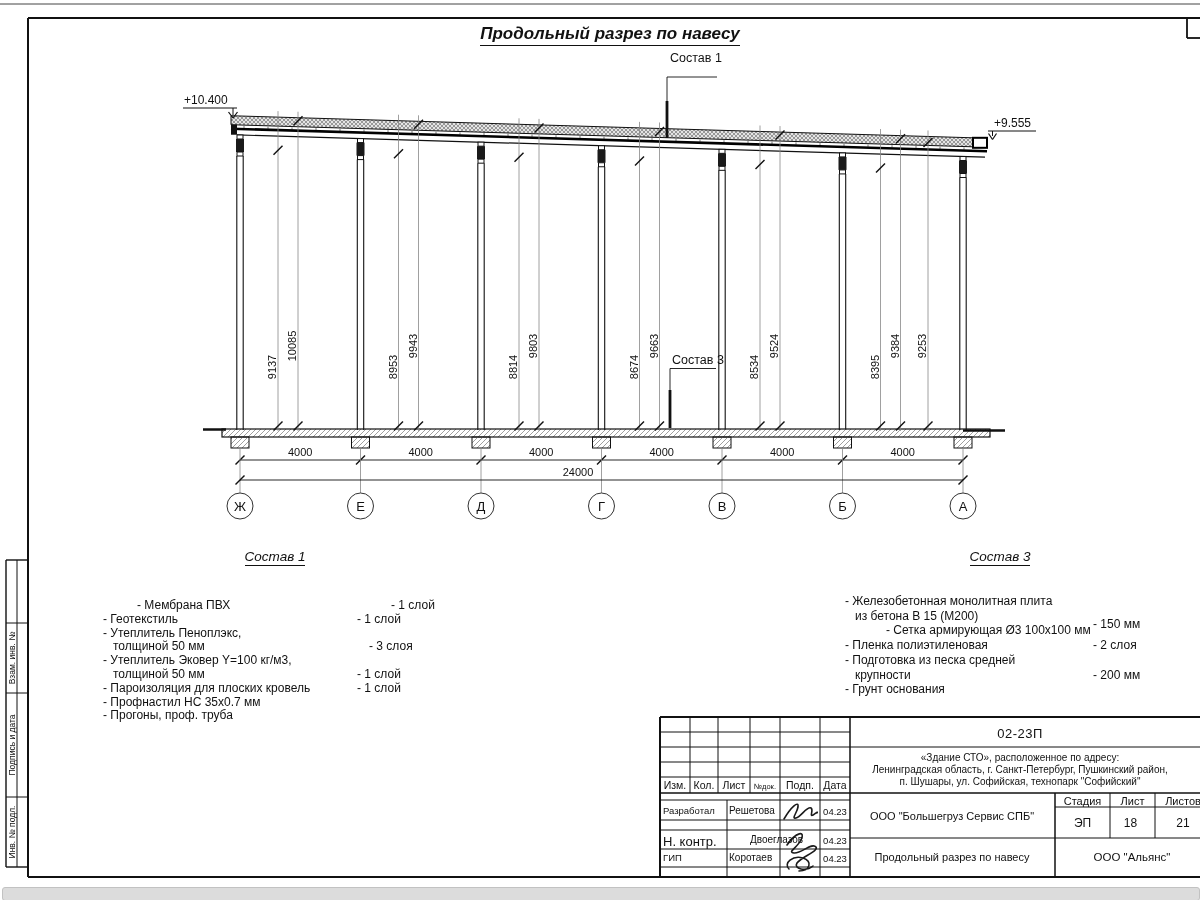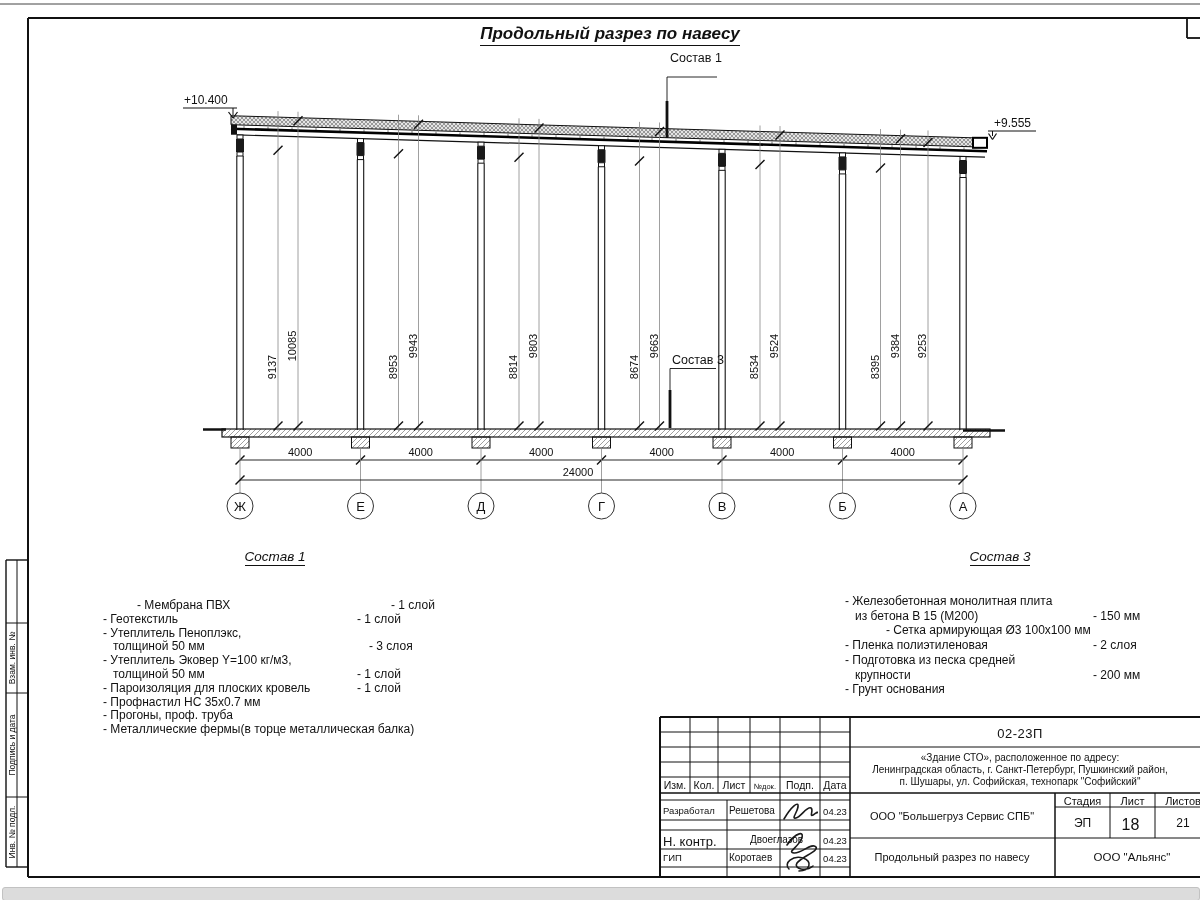--- a/index.html
+++ b/index.html
@@ -275,25 +275,24 @@
 <div id="list1" style="position:absolute;left:103px;top:0;width:345px;height:760px">
     <div class="lrow" style="top: 598px; left: 0px; margin-left: 34px;"><span>- Мембрана ПВХ</span><span class="lval" style="left: 254px;">- 1 слой</span></div>
     <div class="lrow" style="top: 611.8px; left: 0px;"><span>- Геотекстиль</span><span class="lval" style="left: 254px;">- 1 слой</span></div>
     <div class="lrow" style="top: 625.6px; left: 0px;"><span>- Утеплитель Пеноплэкс,</span></div>
     <div class="lrow" style="top: 639.4px; left: 10px;"><span>толщиной 50 мм</span><span class="lval" style="left: 256px; text-align: right;">- 3 слоя</span></div>
     <div class="lrow" style="top: 653.2px; left: 0px;"><span>- Утеплитель Эковер Y=100 кг/м3,</span></div>
     <div class="lrow" style="top: 667px; left: 10px;"><span>толщиной 50 мм</span><span class="lval" style="left: 244px;">- 1 слой</span></div>
     <div class="lrow" style="top: 680.8px; left: 0px;"><span>- Пароизоляция для плоских кровель</span><span class="lval" style="left: 254px;">- 1 слой</span></div>
     <div class="lrow" style="top: 694.6px; left: 0px;"><span>- Профнастил НС 35х0.7 мм</span></div>
     <div class="lrow" style="top: 708.4px; left: 0px;"><span>- Прогоны, проф. труба</span></div>
-    <div class="lrow" style="top: 722.2px; left: 0px;"><span>- Металлические фермы(в торце металлическая балка)</span></div>
   </div>
 <div id="list3" style="position:absolute;left:845px;top:0;width:345px;height:760px">
     <div class="lrow" style="top: 594px; left: 0px;"><span>- Железобетонная  монолитная плита</span></div>
-    <div class="lrow" style="top: 608.7px; left: 10px;"><span>из бетона В 15 (М200)</span><span class="lval" style="left: 238px;">- 150 мм</span></div>
+    <div class="lrow" style="top: 608.7px; left: 10px;"><span>из бетона В 15 (М200)</span><span class="lval" style="left: 238px; margin-top: 8px;">- 150 мм</span></div>
     <div class="lrow" style="top: 623.4px; left: 0px; margin-left: 41px;"><span>- Сетка армирующая Ø3 100х100 мм</span></div>
     <div class="lrow" style="top: 638.1px; left: 0px;"><span>- Пленка полиэтиленовая</span><span class="lval" style="left: 248px;">-  2 слоя</span></div>
     <div class="lrow" style="top: 652.8px; left: 0px;"><span>- Подготовка из песка средней</span></div>
     <div class="lrow" style="top: 667.5px; left: 10px;"><span>крупности</span><span class="lval" style="left: 238px;">- 200 мм</span></div>
     <div class="lrow" style="top: 682.2px; left: 0px;"><span>- Грунт основания</span></div>
   </div>
 
 <div class="txt c" style="left:852px;top:726px;width:336px;font-size:13px;letter-spacing:.5px">02-23П</div>
 <div class="txt c" style="left:854px;top:752px;width:332px;font-size:10px">«Здание СТО», расположенное по адресу:</div>
 <div class="txt c" style="left:854px;top:764px;width:332px;font-size:10px">Ленинградская область, г. Санкт-Петербург, Пушкинский район,</div>
@@ -316,21 +315,21 @@
 <div class="txt" style="left:729px;top:852px;font-size:10px">Коротаев</div>
 <div class="txt c" style="left:820px;top:853px;width:30px;font-size:9.5px">04.23</div>
 
 <div class="txt c" style="left:852px;top:810px;width:200px;font-size:11px">ООО "Большегруз Сервис СПБ"</div>
 <div class="txt c" style="left:852px;top:851px;width:200px;font-size:11px">Продольный разрез по навесу</div>
 
 <div class="txt c" style="left:1056px;top:795px;width:53px;font-size:11px">Стадия</div>
 <div class="txt c" style="left:1111px;top:795px;width:43px;font-size:11px">Лист</div>
 <div class="txt c" style="left:1156px;top:795px;width:54px;font-size:11px">Листов</div>
 <div class="txt c" style="left:1056px;top:816px;width:53px;font-size:12px">ЭП</div>
-<div class="txt c" style="left:1111px;top:816px;width:39px;font-size:16px">18</div>
+<div class="txt c" style="left:1111px;top:816px;width:39px;font-size:12px">18</div>
 <div class="txt c" style="left:1156px;top:816px;width:54px;font-size:12px">21</div>
 <div class="txt c" style="left:1057px;top:851px;width:150px;font-size:11.5px">ООО "Альянс"</div>
 
 <div class="txt rot" style="left:12px;top:658px;font-size:8.5px">Взам. инв. №</div>
 <div class="txt rot" style="left:12px;top:745px;font-size:8.5px">Подпись и дата</div>
 <div class="txt rot" style="left:12px;top:832px;font-size:8.5px">Инв. № подл.</div>
 
 <div id="bottombar"></div>
 
 </body></html>

